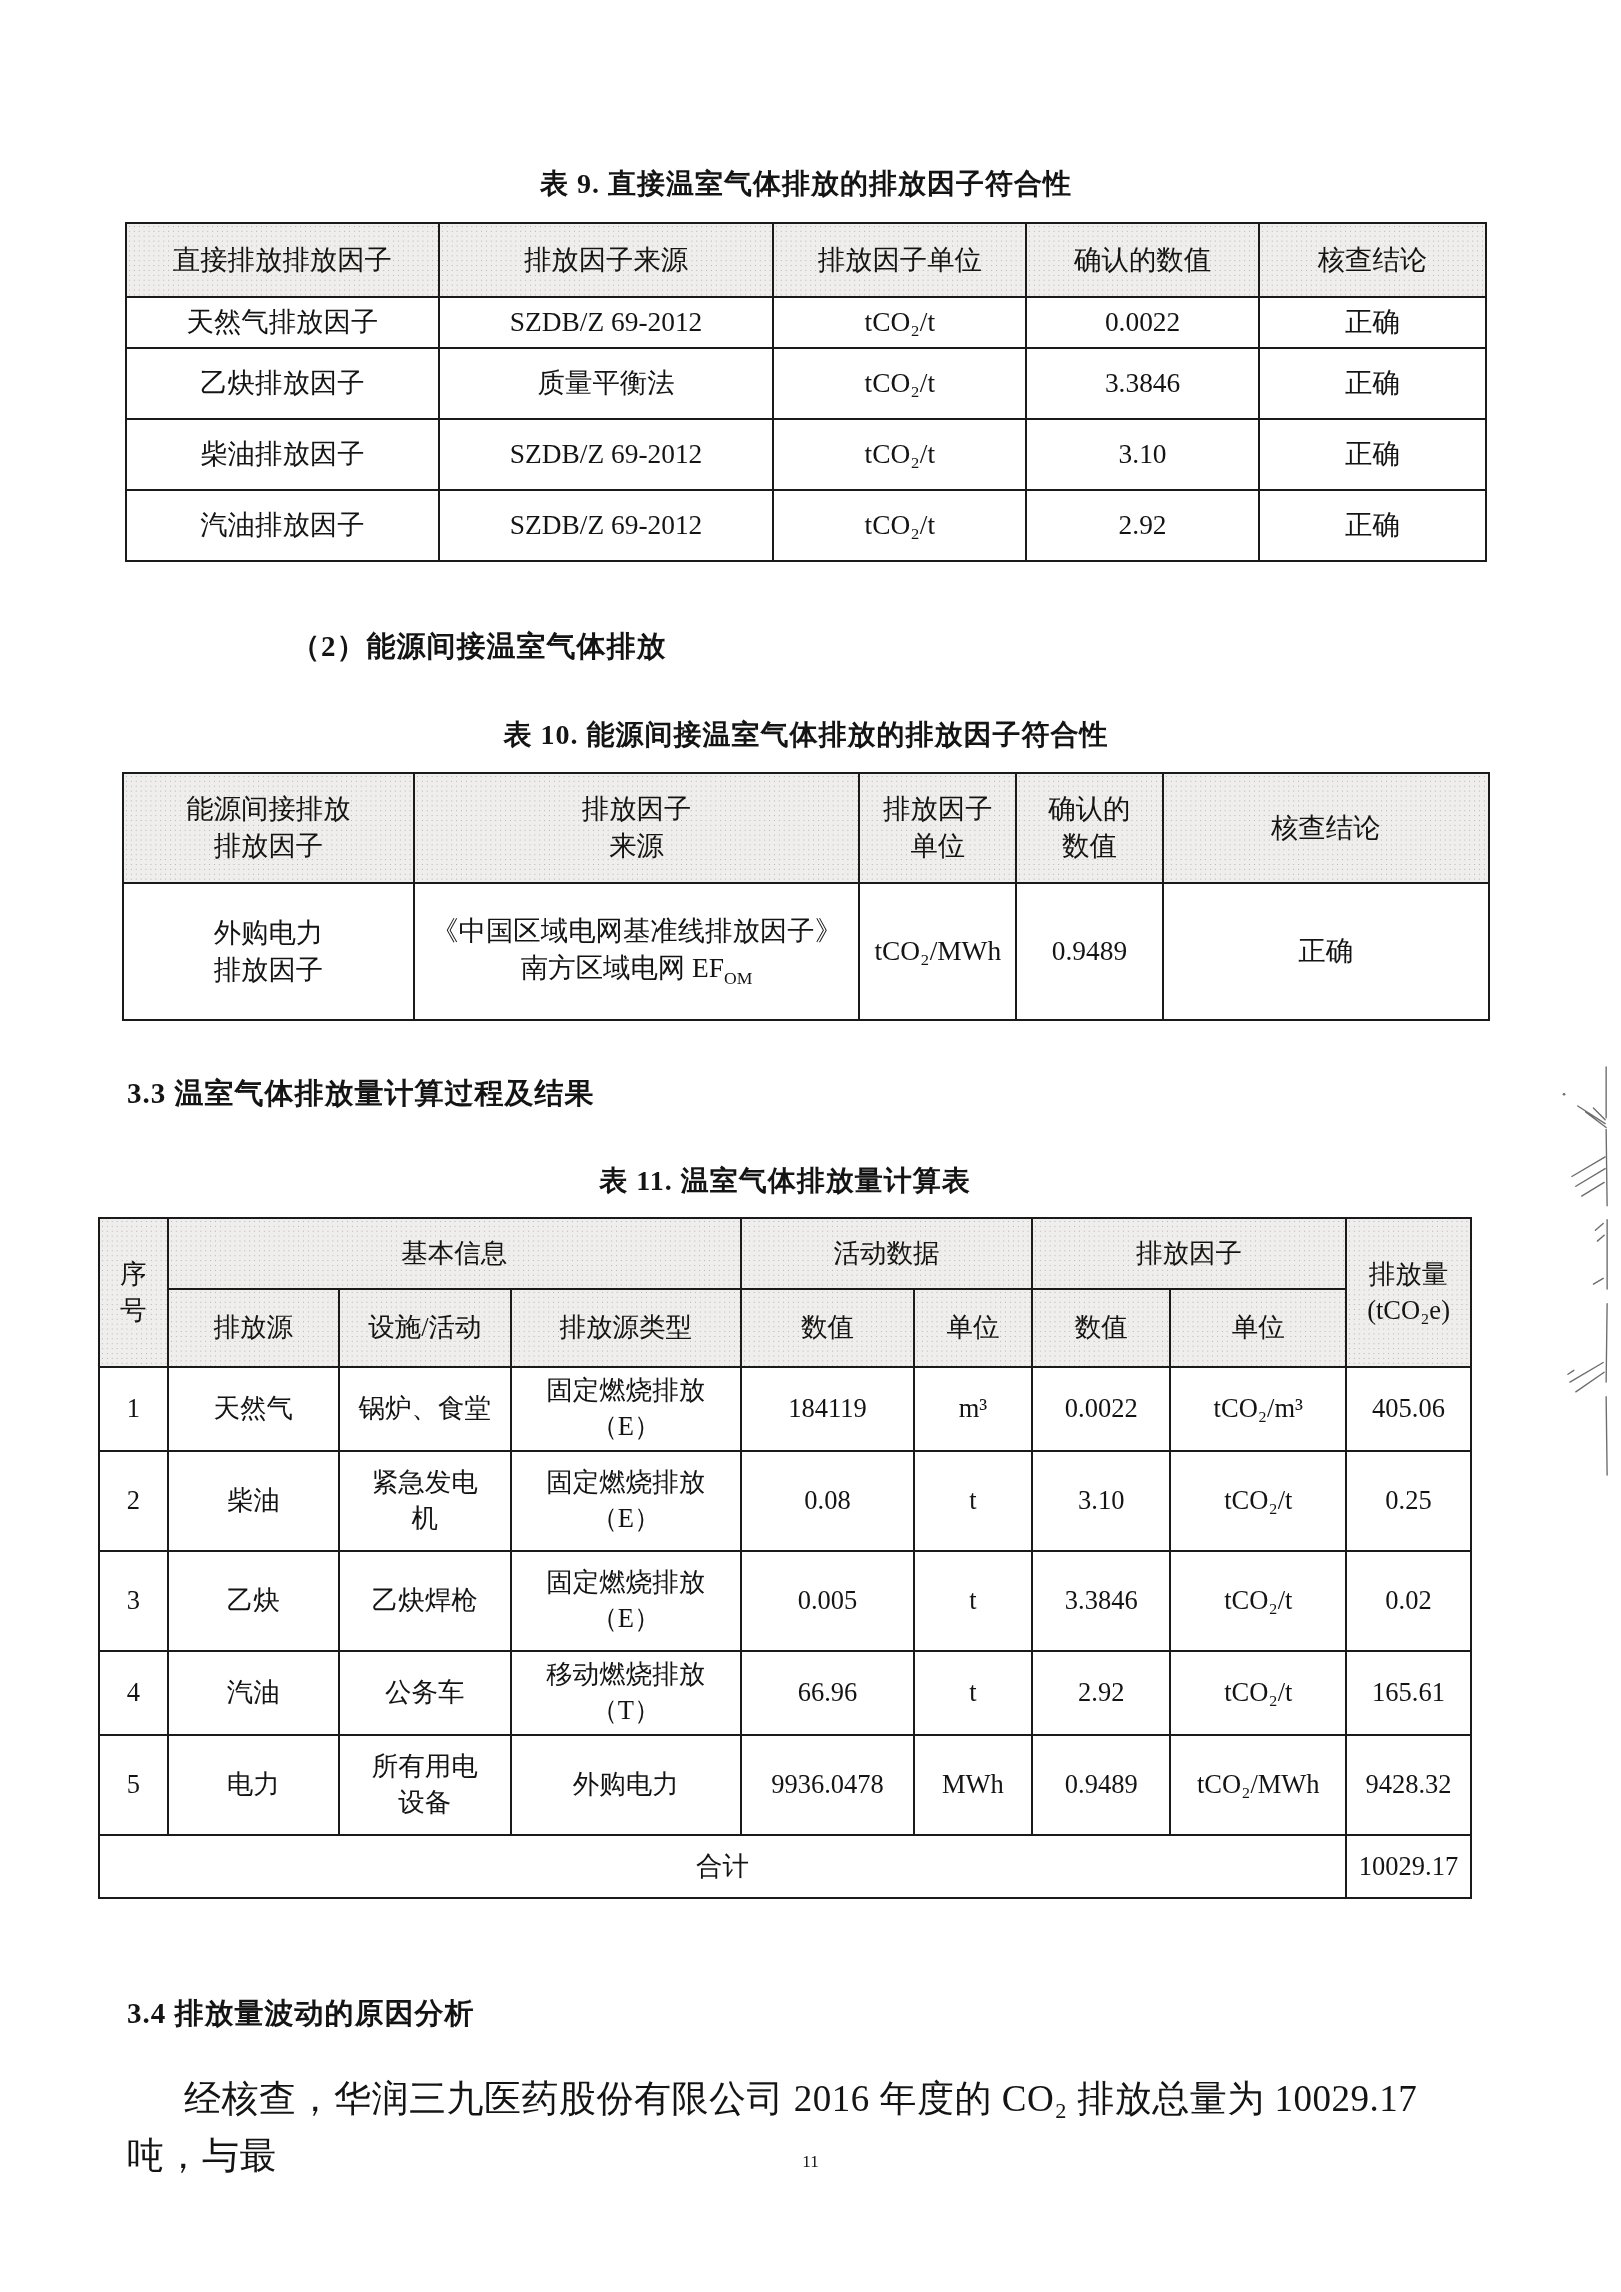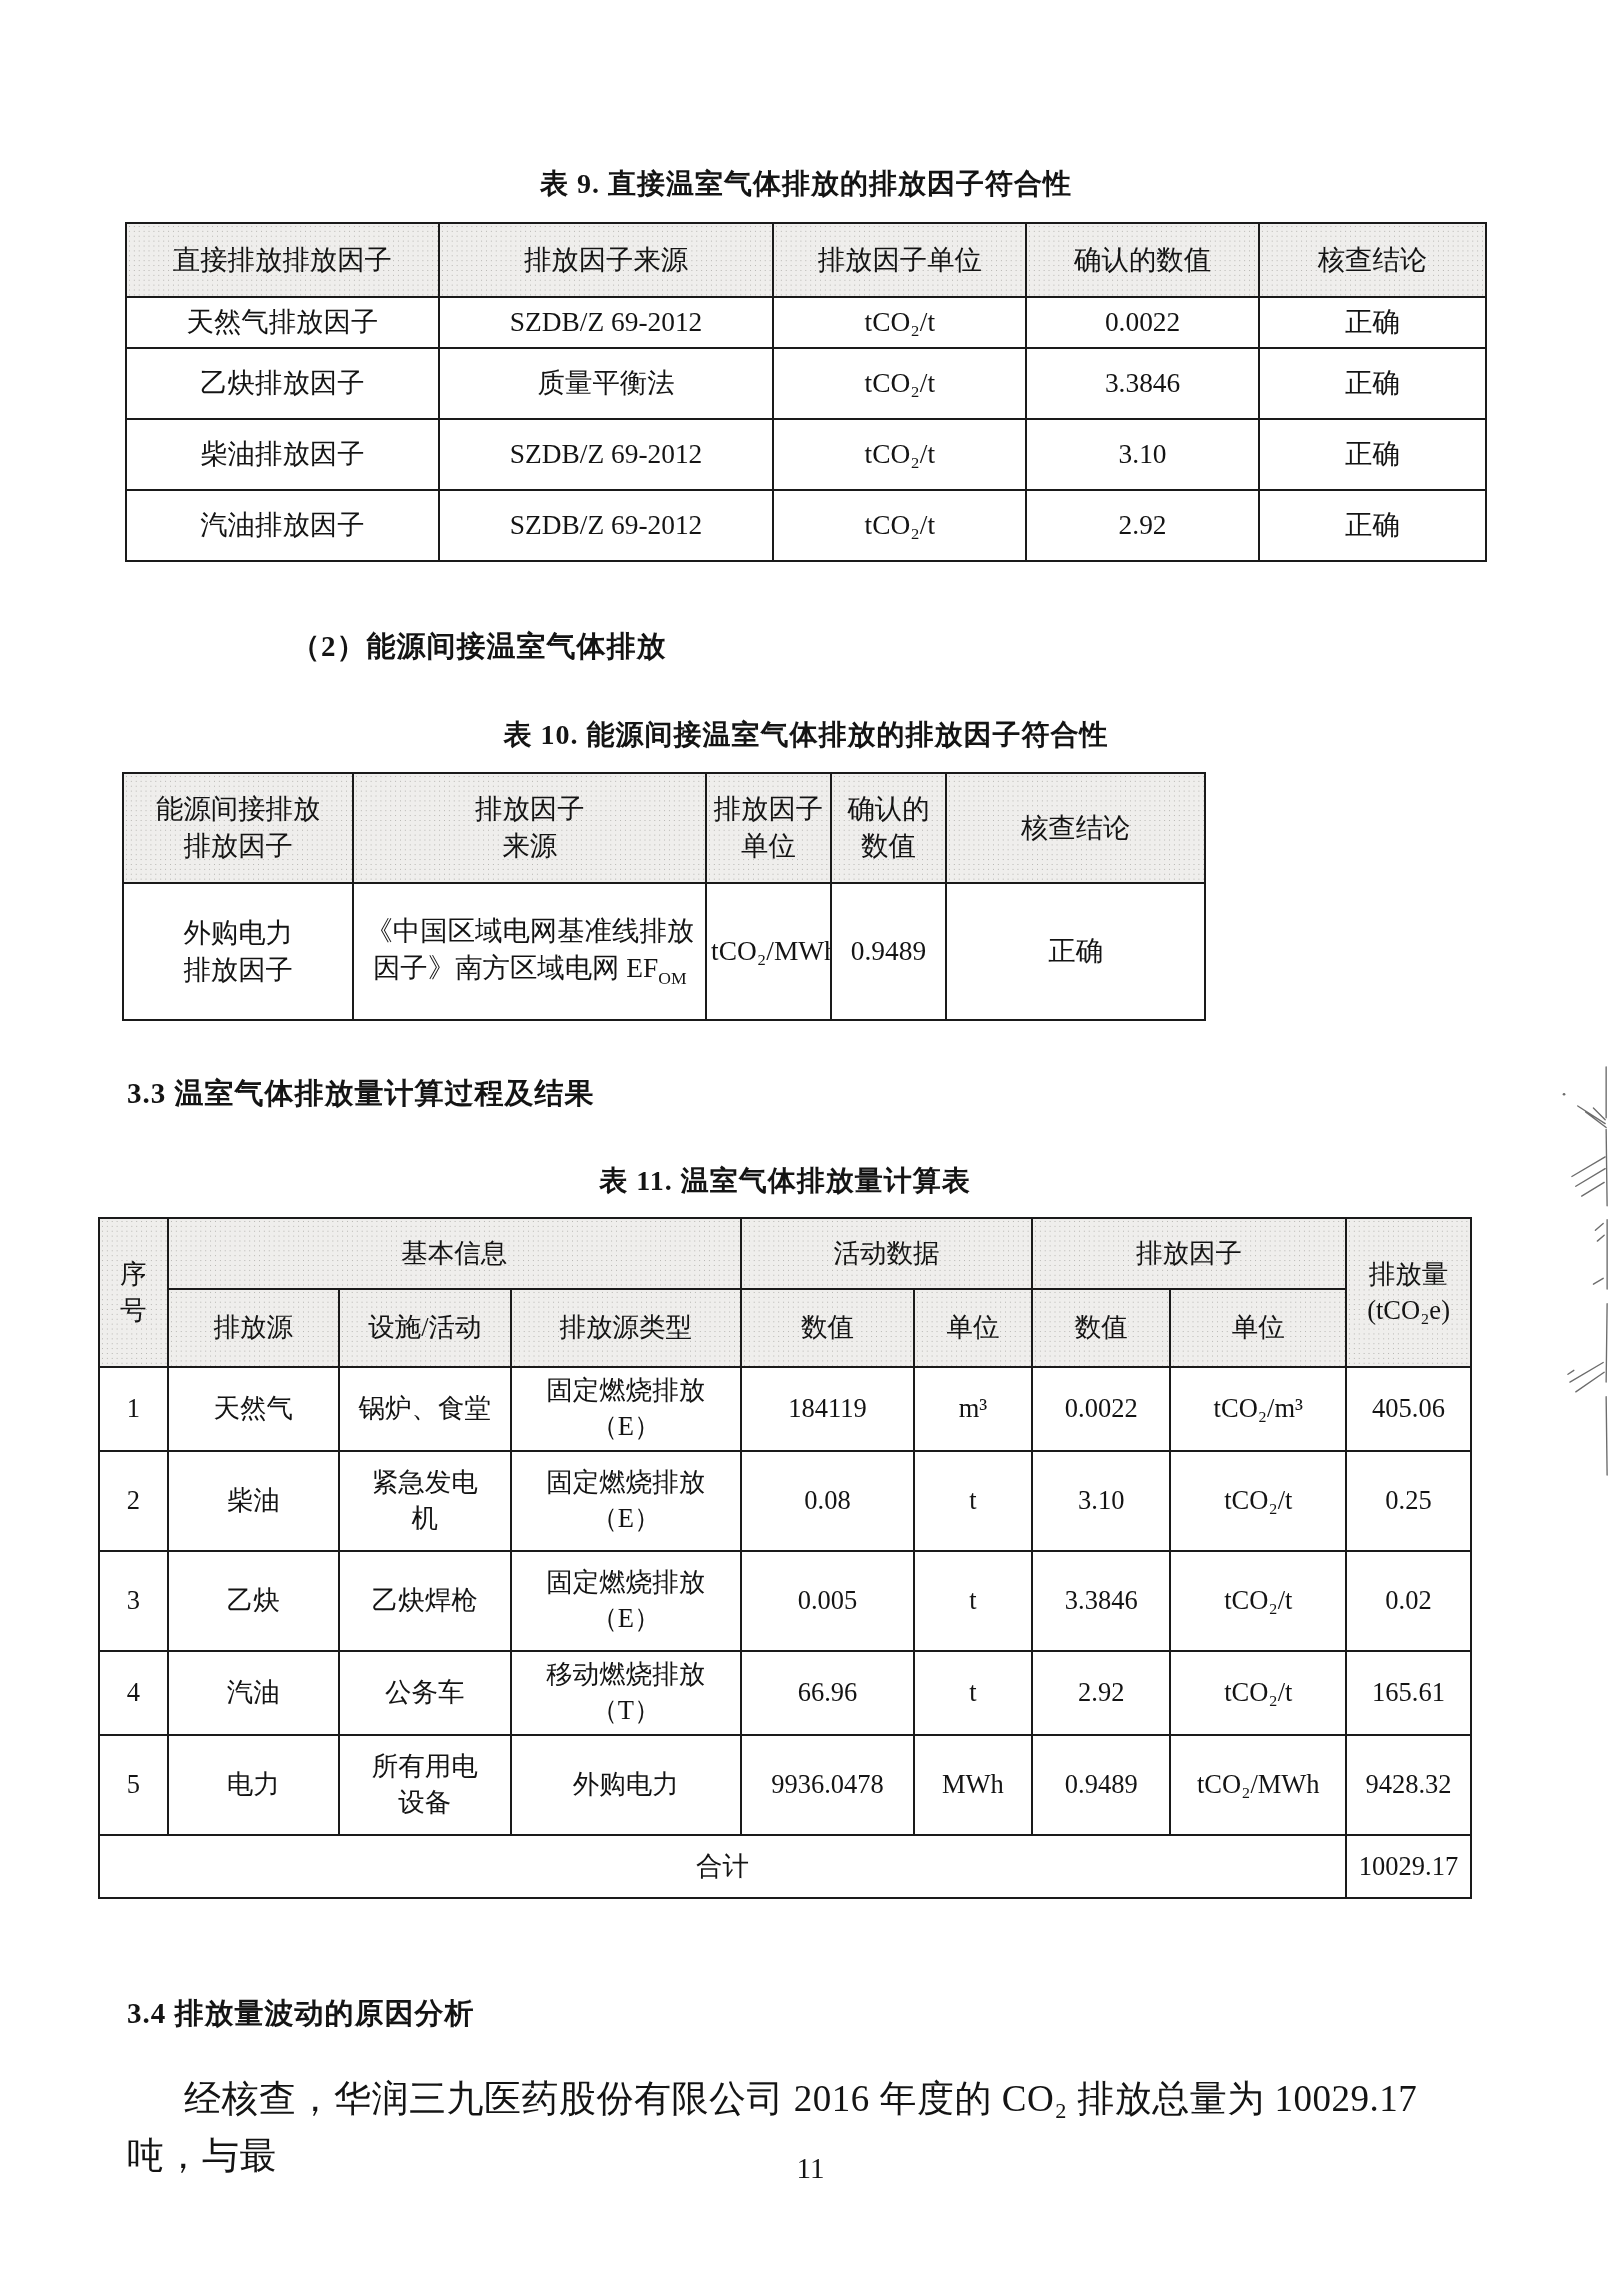--- a/index.html
+++ b/index.html
@@ -18,26 +18,26 @@
     overflow:hidden;
   }
   table{border:2.9px solid #141414;}
   .shade{
     background-color:#efeeec;
     background-image:radial-gradient(#b5b4b0 0.8px, rgba(0,0,0,0) 0.9px);
     background-size:4.9px 4.9px;
   }
   .pre{white-space:pre-line;}
   #table9{left:125px;top:222px;width:1362px;}
-  #table10{left:122px;top:772px;width:1084px;}
+  #table10{left:122px;top:772px;width:1368px;}
   #table11{left:98px;top:1217px;width:1374px;font-size:26.5px;}
   #table11 th,#table11 td{font-size:26.5px;}
   sub.ef-sub{font-size:17.6px;vertical-align:-6.9px;letter-spacing:0;}
   .para{font-size:37px;line-height:1.55;text-indent:57px;letter-spacing:0.5px;}
-  .pageno{font-size:29px;text-align:center;}
+  .pageno{font-size:17px;text-align:center;}
   .artifact{opacity:0.75;}
 </style>
 </head>
 <body>
 
 <div class="abs tbl-title" style="left:125px;top:165px;width:1362px;">表 9. 直接温室气体排放的排放因子符合性</div>
 
 <table id="table9" class="abs">
   <colgroup>
       <col style="width:23%">

